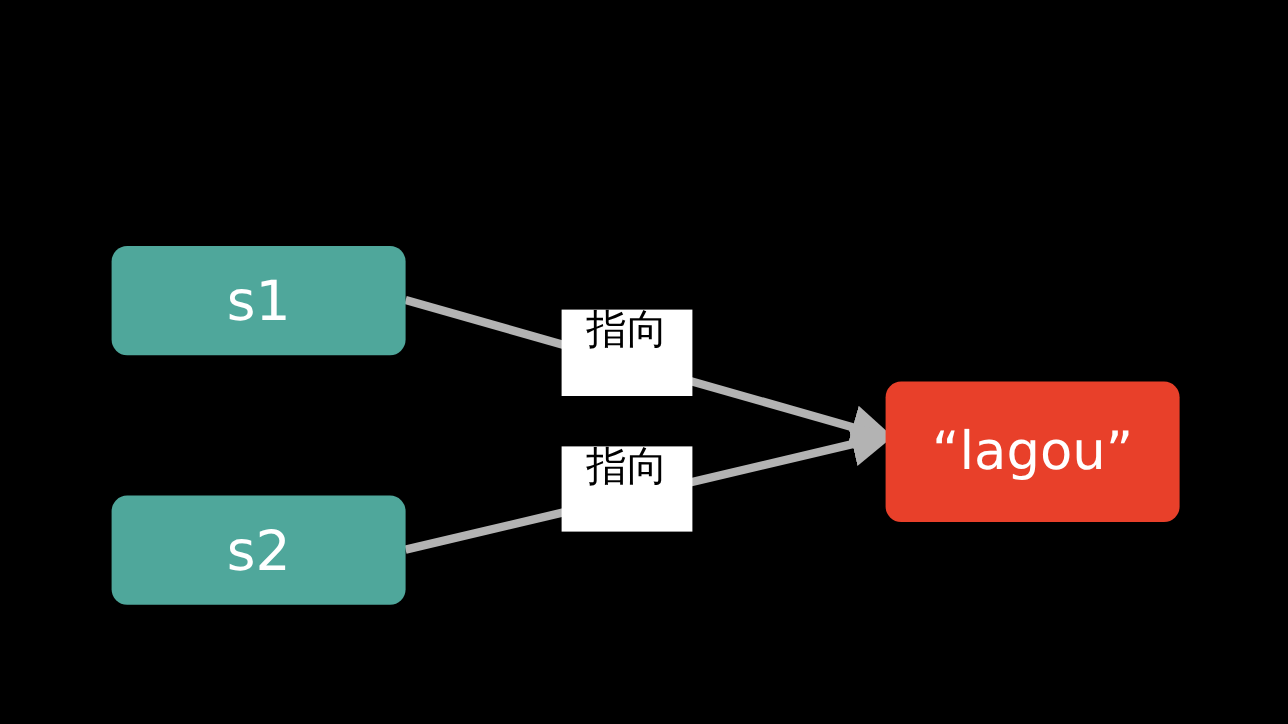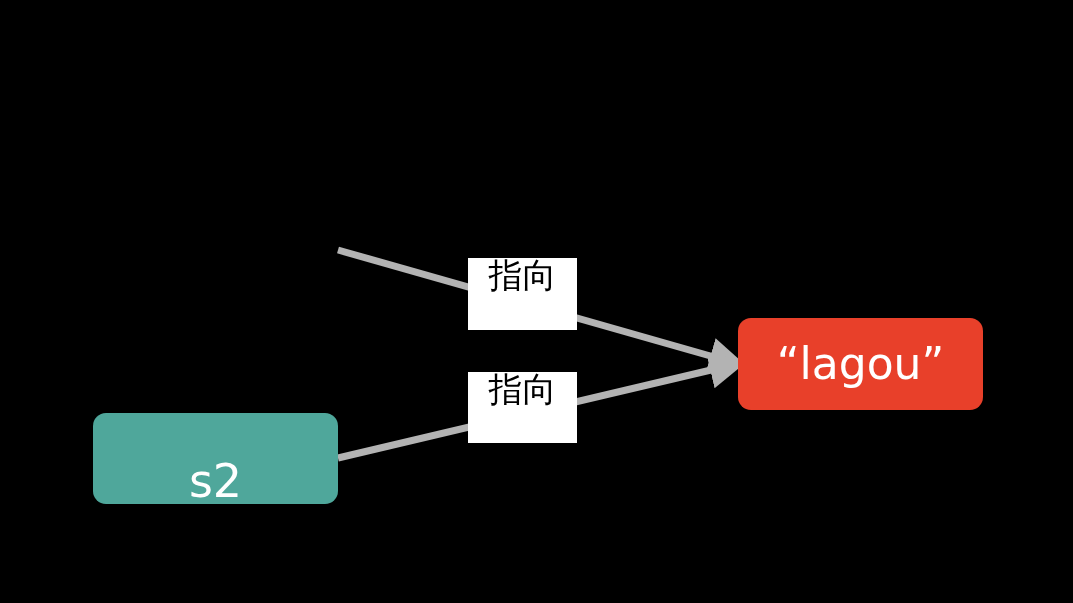--- a/index.html
+++ b/index.html
@@ -41,22 +41,22 @@
   .node-src {
     background: #4fa79b;
     font-size: 46px;
   }
   .node-target {
     background: #e8402a;
     font-size: 44px;
   }
 
   #node-s1 { left: 93px;  top: 205px; width: 245px; height: 91px; }
-  #node-s2 { left: 93px;  top: 413px; width: 245px; height: 91px; align-items: flex-end; }
-  #node-lagou { left: 738px; top: 318px; width: 245px; height: 92px; }
+  #node-s2 { left: 93px;  top: 413px; width: 245px; height: 91px; }
+  #node-lagou { left: 738px; top: 318px; width: 245px; height: 117px; }
 
   
   .edge-label {
     position: absolute;
     display: flex;
     justify-content: center;
     box-sizing: border-box;
     background: #ffffff;
     color: #000000;
     font-size: 34px;
@@ -76,20 +76,23 @@
       <marker id="arrow-gray" markerWidth="6" markerHeight="6" refX="2.6" refY="3" orient="auto" markerUnits="strokeWidth">
         <path d="M0,0.35 L5.4,3 L0,5.65 Z" fill="#b3b3b3"></path>
       </marker>
     </defs>
 
     <line x1="338" y1="250" x2="728" y2="361" stroke="#b3b3b3" stroke-width="7" stroke-linecap="butt" marker-end="url(#arrow-gray)"></line>
 
     <line x1="338" y1="458" x2="728" y2="366" stroke="#b3b3b3" stroke-width="7" stroke-linecap="butt" marker-end="url(#arrow-gray)"></line>
   </svg>
 
+  <div class="node node-src" id="node-s1">
+    <span>s1</span>
+  </div>
 
   <div class="node node-src" id="node-s2">
     <span>s2</span>
   </div>
 
   <div class="node node-target" id="node-lagou">
     <span>“lagou”</span>
   </div>
 
   <div class="edge-label" id="edge-label-1">

